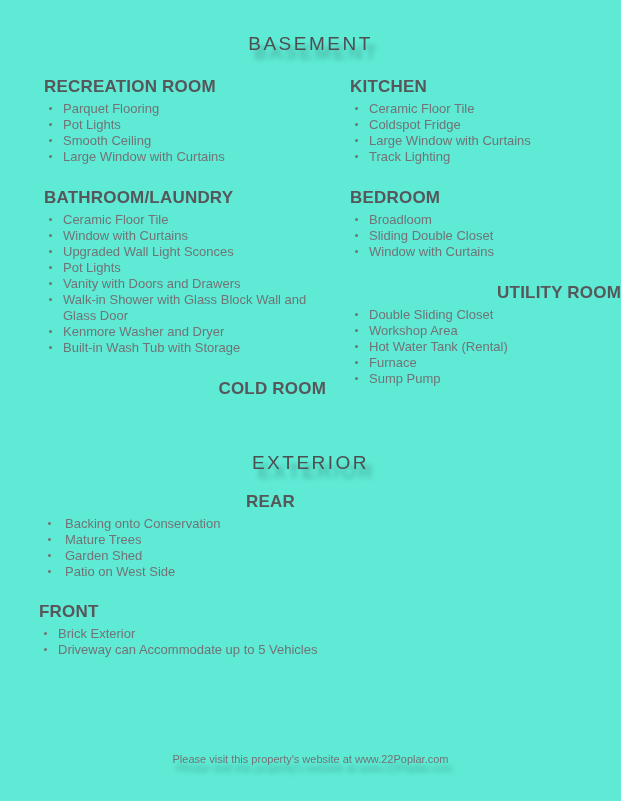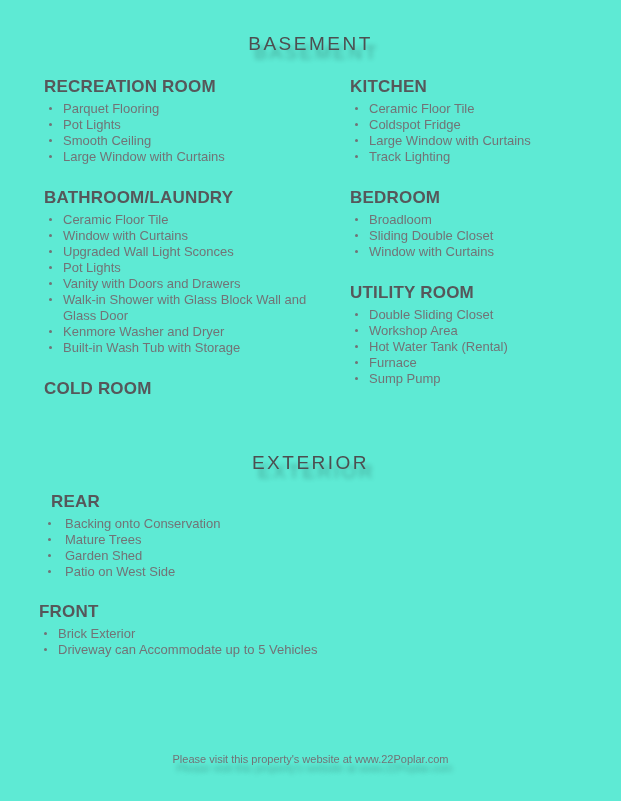--- a/index.html
+++ b/index.html
@@ -25,21 +25,21 @@
   .second-title { margin-top: 50px; }
   .row { display: flex; align-items: flex-start; }
   .basement-row { margin-top: 24px; }
   .exterior-row { margin-top: 20px; gap: 24px; }
   .col { box-sizing: border-box; }
   .col-left  { width: 326px; padding-left: 38px; }
   .col-right { flex: 1; padding-left: 18px; }
   .col-rear   { width: 295px; padding-left: 42px; }
   .col-garage { flex: 1; padding-top: 7px; padding-right: 45px; }
   .section { margin-bottom: 24px; margin-left: 6px; }
-  .section.last { margin-bottom: 0; }
+  .section.last { margin-bottom: 0; text-align: right; }
   .section-heading {
     margin: 0 0 5px 0;
     font-size: 17px;
     font-weight: bold;
     line-height: 18px;
     letter-spacing: 0.2px;
     color: var(--heading, #56575a);
   }
   .h-indent { margin-left: 3px; }
   .feature-list { list-style: none; margin: 0; padding: 0; }

